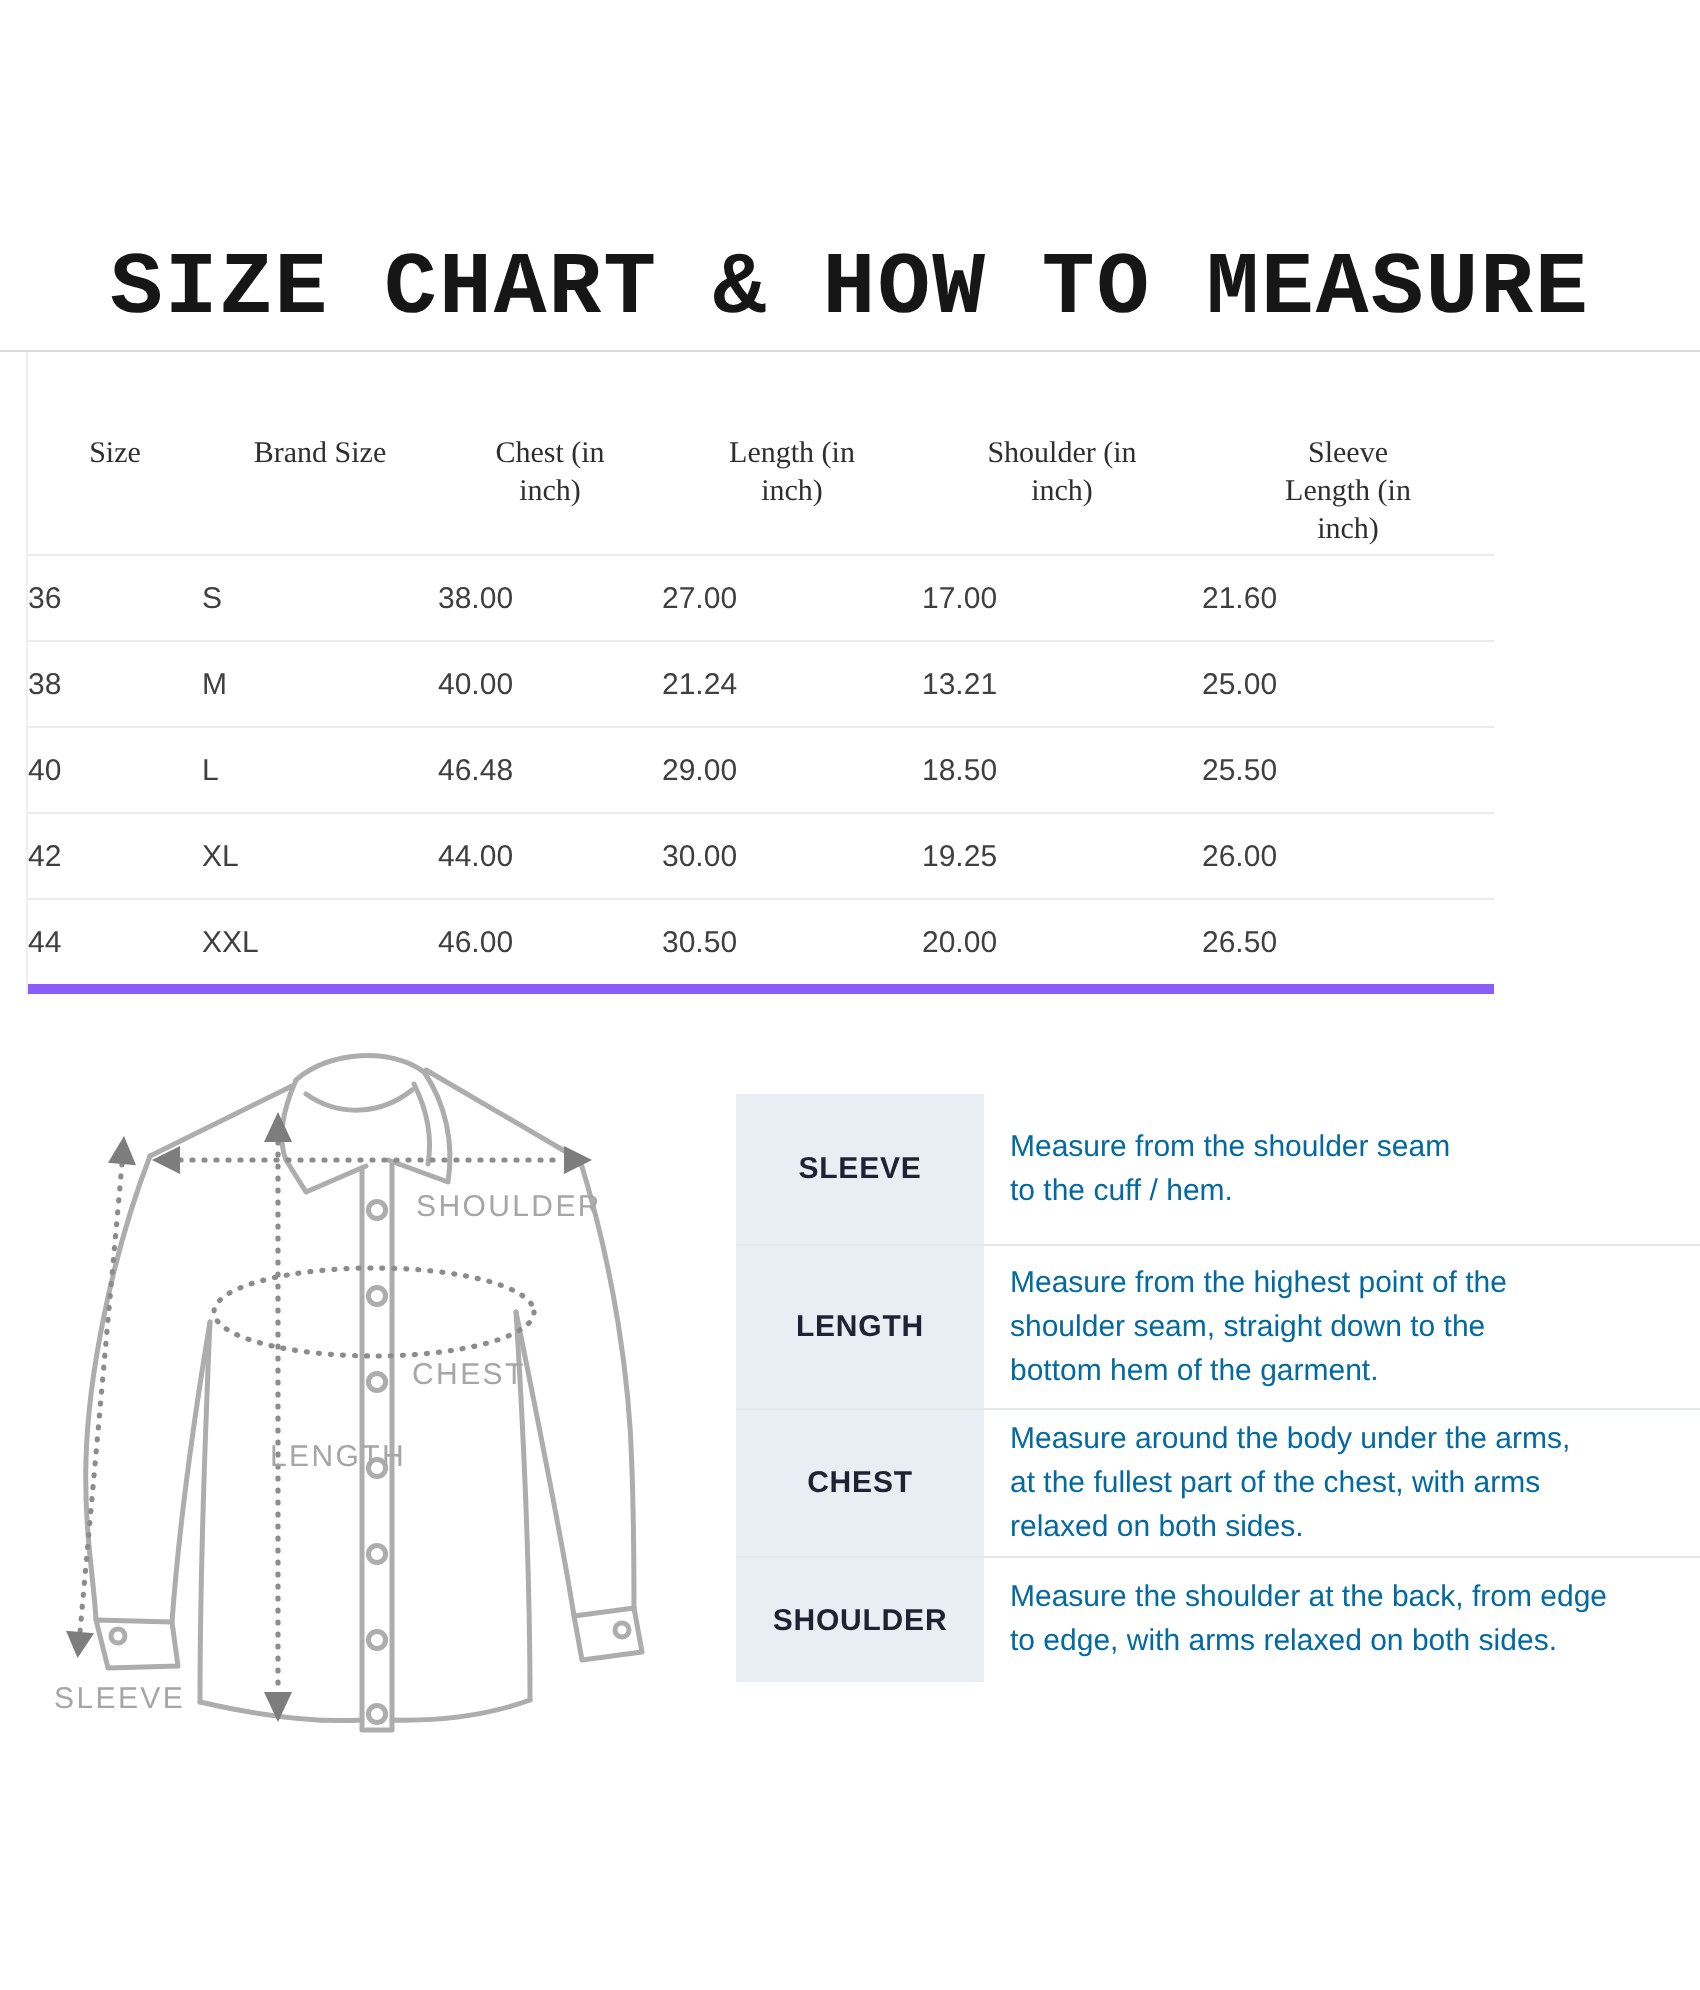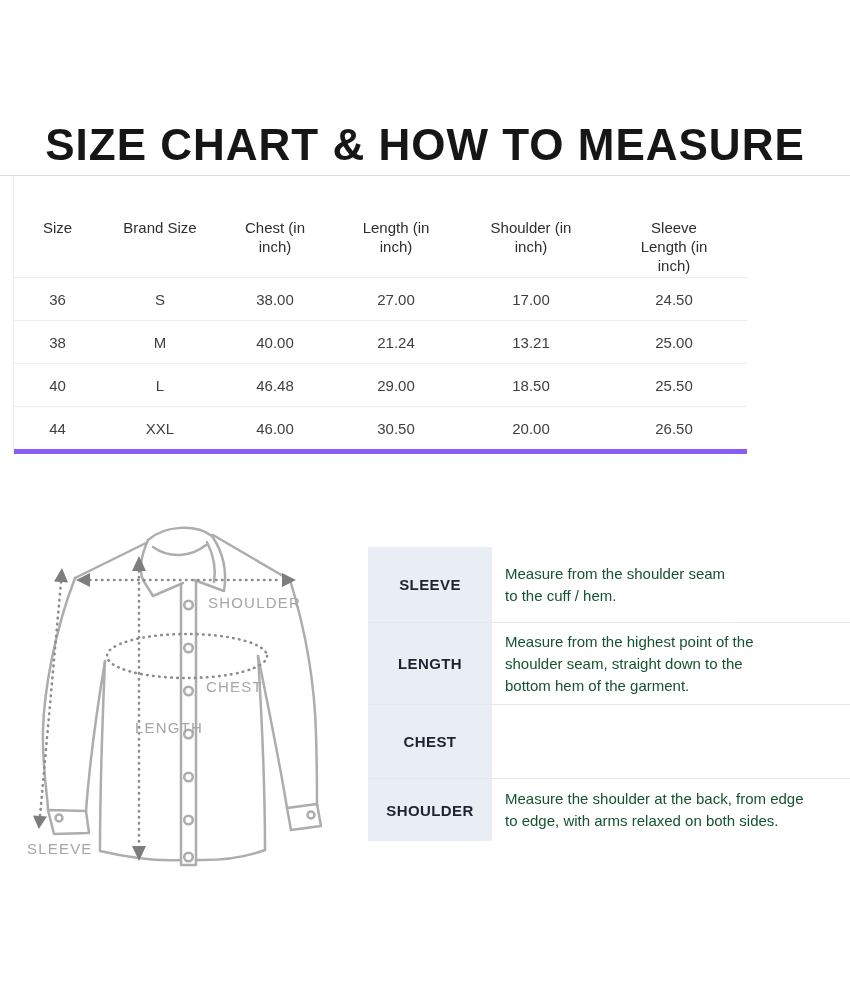--- a/index.html
+++ b/index.html
@@ -8,58 +8,58 @@
     width:850px; height:995px;
     background:#ffffff;
     overflow:hidden;
     font-family:"Liberation Sans", sans-serif;
   }
 
   
   .title {
     position:absolute; top:123px; left:0; width:850px;
     text-align:center;
-    font-family:Liberation Sans, sans-serif;
+    font-family:Liberation Mono, monospace;
     font-weight:bold;
     font-size:44px;
     letter-spacing:1px;
     color:#161616;
     line-height:1;
   }
   .top-divider {
     position:absolute; top:175px; left:0; width:850px; height:1px;
     background:#dcdcdc;
   }
 
   
   .size-table {
     position:absolute; top:176px; left:13px; width:733px;
     border-left:1px solid #efefef;
   }
   .t-head, .t-row {
     display:grid;
     grid-template-columns:87px 118px 112px 130px 140px 146px;
   }
-  .t-head { height:101px; }
+  .t-head { height:101px;font-family:Liberation Serif, serif; }
   .t-head .cell {
     padding-top:42px;
     text-align:center;
     font-size:15px;
     line-height:19px;
     color:#2e2e2e;
     white-space:pre;
   }
   .t-row {
     height:42px;
     border-top:1px solid #ececec;
     align-items:center;
   }
   .t-row:last-child { border-bottom:5px solid #8b5cf6; }
   .t-row .cell {
-    text-align:center;
+    text-align:left;
     font-size:15px;
     color:#3f3f3f;
   }
 
   
   .diagram {
     position:absolute; top:520px; left:10px;
     width:360px; height:365px;
   }
   .diag-label {
@@ -88,21 +88,21 @@
     font-size:15px;
     font-weight:bold;
     letter-spacing:0.4px;
     color:#1d2330;
   }
   .g-desc {
     display:flex; align-items:center;
     padding-left:13px;
     font-size:15px;
     line-height:22px;
-    color:#14532d;
+    color:#0369a1;
     white-space:pre;
   }
 </style>
 </head>
 <body>
 
 <div class="page">
 
   <div class="title">SIZE CHART &amp; HOW TO MEASURE</div>
   <div class="top-divider"></div>
@@ -121,37 +121,45 @@
 Length (in
 inch)</div>
     </div>
 
     <div class="t-row">
       <div class="cell">36</div>
       <div class="cell">S</div>
       <div class="cell">38.00</div>
       <div class="cell">27.00</div>
       <div class="cell">17.00</div>
-      <div class="cell">24.50</div>
+      <div class="cell">21.60</div>
     </div>
     <div class="t-row">
       <div class="cell">38</div>
       <div class="cell">M</div>
       <div class="cell">40.00</div>
       <div class="cell">21.24</div>
       <div class="cell">13.21</div>
       <div class="cell">25.00</div>
     </div>
     <div class="t-row">
       <div class="cell">40</div>
       <div class="cell">L</div>
       <div class="cell">46.48</div>
       <div class="cell">29.00</div>
       <div class="cell">18.50</div>
       <div class="cell">25.50</div>
+    </div>
+    <div class="t-row">
+      <div class="cell">42</div>
+      <div class="cell">XL</div>
+      <div class="cell">44.00</div>
+      <div class="cell">30.00</div>
+      <div class="cell">19.25</div>
+      <div class="cell">26.00</div>
     </div>
     <div class="t-row">
       <div class="cell">44</div>
       <div class="cell">XXL</div>
       <div class="cell">46.00</div>
       <div class="cell">30.50</div>
       <div class="cell">20.00</div>
       <div class="cell">26.50</div>
     </div>
   </div>
@@ -225,20 +233,23 @@
 to the cuff / hem.</div>
     </div>
     <div class="g-row r2">
       <div class="g-label">LENGTH</div>
       <div class="g-desc">Measure from the highest point of the
 shoulder seam, straight down to the
 bottom hem of the garment.</div>
     </div>
     <div class="g-row r3">
       <div class="g-label">CHEST</div>
+      <div class="g-desc">Measure around the body under the arms,
+at the fullest part of the chest, with arms
+relaxed on both sides.</div>
     </div>
     <div class="g-row r4">
       <div class="g-label">SHOULDER</div>
       <div class="g-desc">Measure the shoulder at the back, from edge
 to edge, with arms relaxed on both sides.</div>
     </div>
   </div>
 
 </div>
 

